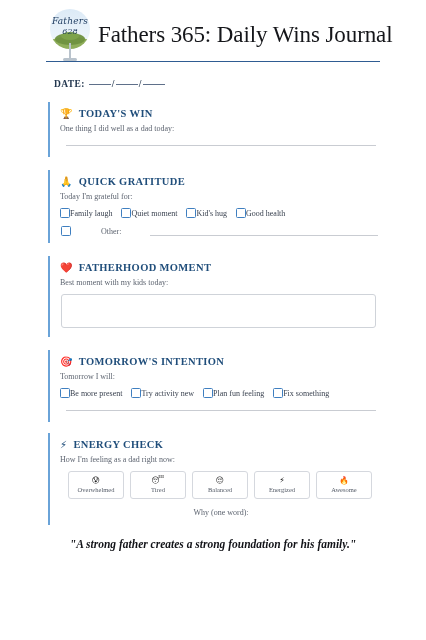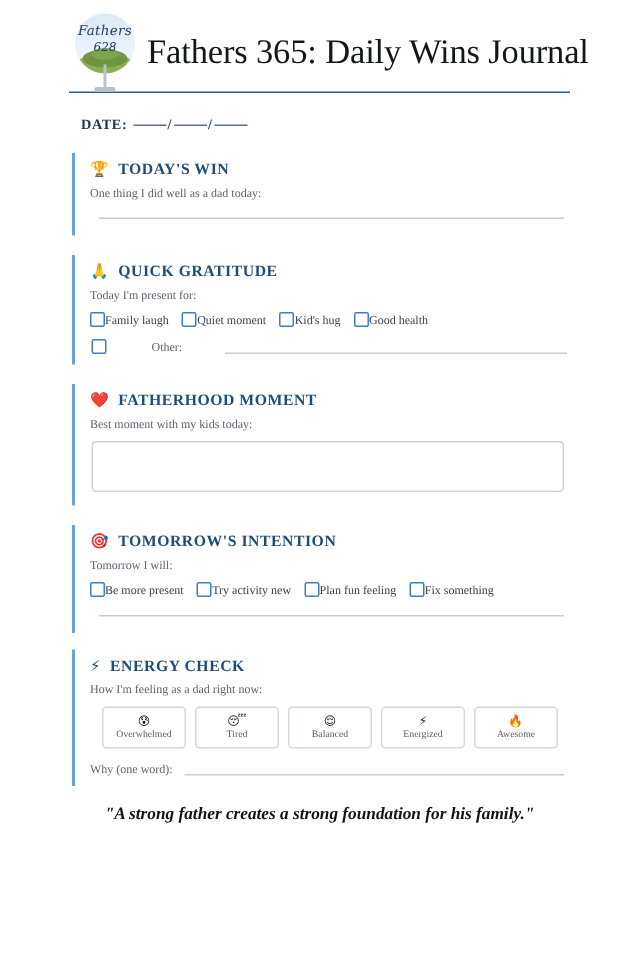--- a/index.html
+++ b/index.html
@@ -275,20 +275,21 @@
     font-family: "Liberation Serif", "DejaVu Serif", serif;
     font-size: 6.5px;
     color: #555c68;
     line-height: 8px;
   }
 
   .why-row {
     display: flex;
     align-items: center;
     margin-top: 9px;
+    flex-direction: column;
   }
   .why-label {
     font-family: "Liberation Serif", "DejaVu Serif", serif;
     font-size: 8px;
     color: #5d6470;
     margin-right: 8px;
     white-space: nowrap;
   }
   .why-line {
     flex: 1;
@@ -351,21 +352,21 @@
     <div class="write-line"></div>
   </div>
 
   <div class="sec-gap"></div>
 
   <div class="section">
     <div class="sec-head">
       <span class="sec-emoji">🙏</span>
       <span>QUICK GRATITUDE</span>
     </div>
-    <div class="sec-sub">Today I'm present for:</div>
+    <div class="sec-sub">Today I'm grateful for:</div>
     <div class="cb-row">
       <label class="cb-item">
         <span class="cb-box"></span>
         <span class="cb-label">Family laugh</span>
       </label>
       <label class="cb-item">
         <span class="cb-box"></span>
         <span class="cb-label">Quiet moment</span>
       </label>
       <label class="cb-item">

